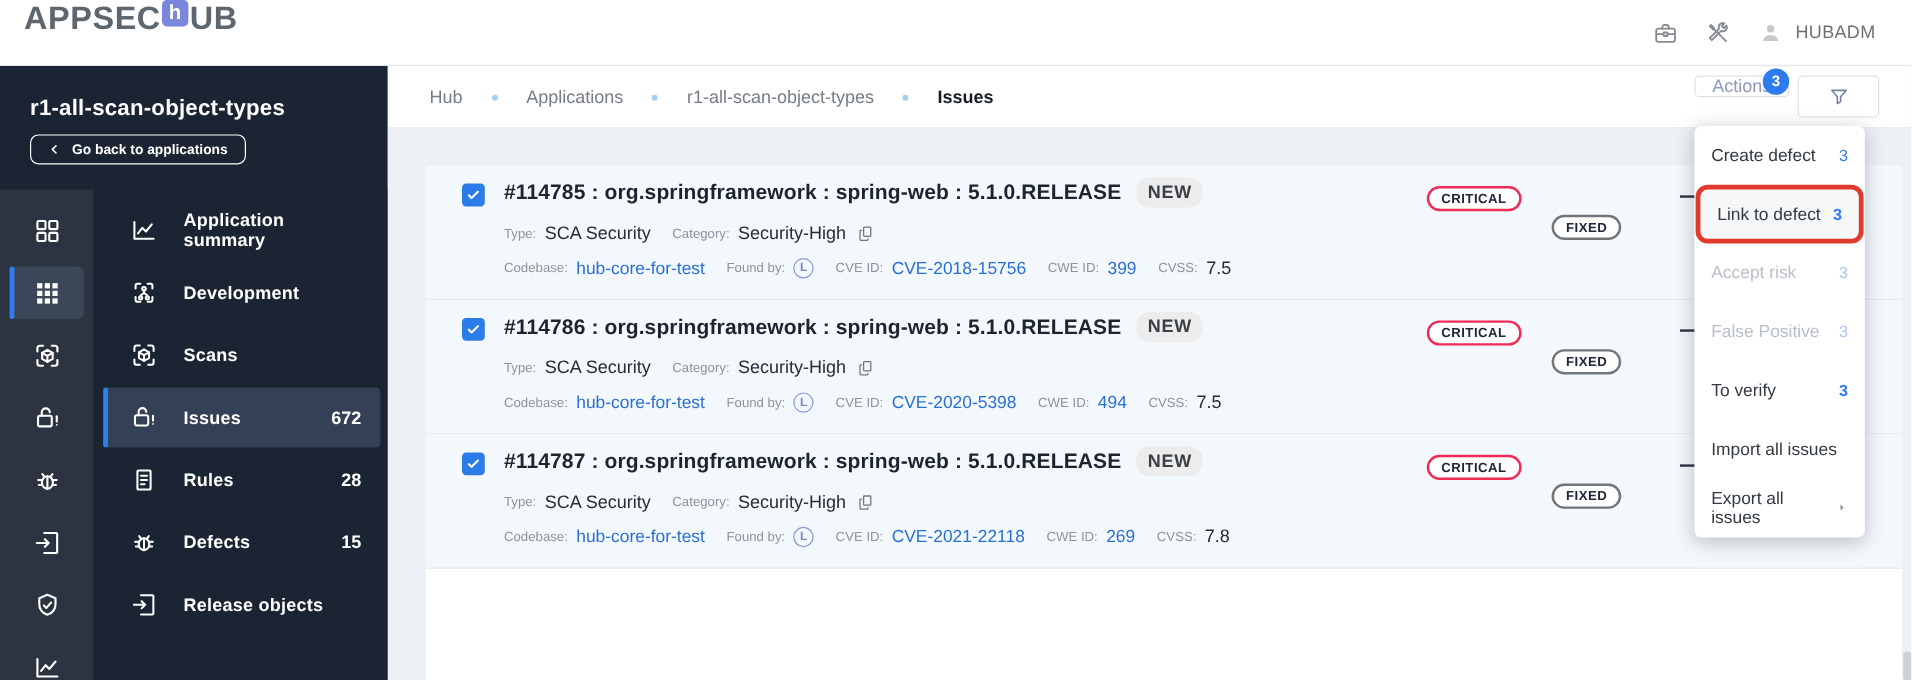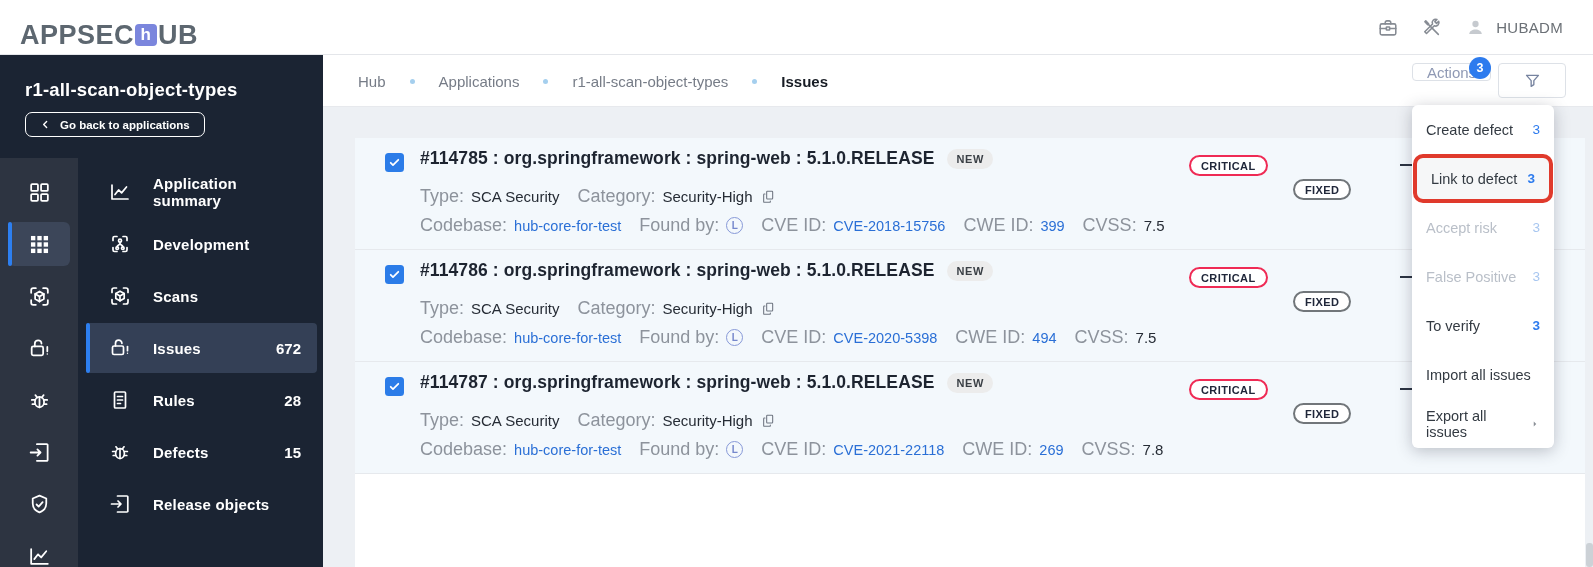--- a/index.html
+++ b/index.html
@@ -3,21 +3,21 @@
 <meta charset="utf-8">
 <style>
   * { margin:0; padding:0; box-sizing:border-box; }
   body { font-family:"Liberation Sans","DejaVu Sans",sans-serif; background:#fff; }
   .app { position:relative; width:1593px; height:567px; overflow:hidden; background:#fff; }
 
   svg.ic { display:block; stroke:currentColor; fill:none; stroke-width:1.7; stroke-linecap:round; stroke-linejoin:round; }
 
   
   .topbar { position:absolute; left:0; top:0; width:1593px; height:55px; background:#fff; border-bottom:1px solid #e4e6ea; z-index:10; }
-  .logo { position:absolute; left:20px; top:0; height:70px; display:flex; align-items:center; font-size:27px; font-weight:bold; color:#5d6770; letter-spacing:.5px; }
+  .logo { position:absolute; left:20px; top:0; height:70px; display:flex; align-items:flex-start; font-size:27px; font-weight:bold; color:#5d6770; letter-spacing:.5px; }
   .logo-h { display:inline-flex; align-items:center; justify-content:center; width:22px; height:22px; margin:0 1px; border-radius:4px; background:#7b86dd; color:#fff; font-size:17px; font-weight:bold; }
   .top-actions { position:absolute; right:30px; top:0; height:55px; display:flex; align-items:center; gap:22px; color:#878c94; }
   .top-actions .ic { width:22px; height:22px; }
   .user-chip { display:flex; align-items:center; gap:10px; }
   .user-chip .ic { width:21px; height:21px; color:#c6cacf; }
   .user-name { font-size:15px; color:#6b7076; letter-spacing:.3px; }
 
   
   .sidebar { position:absolute; left:0; top:55px; width:323px; height:512px; background:#1b2433; overflow:hidden; z-index:5; }
   .side-head { height:103px; padding:24px 0 0 25px; }
@@ -57,24 +57,24 @@
   .col-details { left:65px; } .col-sev { left:834px; } .col-status { left:938px; } .col-def { left:1050px; }
 
   .cbx { width:19px; height:19px; border-radius:3.5px; background:#2b7ce8; display:flex; align-items:center; justify-content:center; color:#fff; cursor:pointer; }
   .cbx .ic { width:13px; height:13px; stroke-width:3.2; }
   .cb-all { position:absolute; left:30px; top:41px; }
 
   .trow { position:relative; height:112px; background:#f3f8fc; border-bottom:1px solid #e6e9ed; }
   .trow .cbx { position:absolute; left:30px; top:15px; }
   .row-title { position:absolute; left:65px; top:10px; display:flex; align-items:center; gap:13px; }
   .row-title-text { font-size:17.5px; font-weight:bold; color:#1d2430; letter-spacing:.1px; }
-  .badge-new { background:#ececec; color:#3a3f45; font-size:11px; font-weight:bold; letter-spacing:.6px; padding:4px 9px; border-radius:11px; }
+  .badge-new { background:#ececec; color:#3a3f45; font-size:15px; font-weight:bold; letter-spacing:.6px; padding:4px 9px; border-radius:11px; }
   .meta { position:absolute; left:65px; display:flex; align-items:center; }
   .meta.l1 { top:48px; } .meta.l2 { top:77px; }
-  .lab { font-size:18px; color:#8d939c; margin-right:7px; }
+  .lab { font-size:11px; color:#8d939c; margin-right:7px; }
   .gap { width:18px; }
   .val { font-size:15px; color:#262c35; }
   .val-link { font-size:14.5px; color:#2a6fd6; cursor:pointer; }
   .copy-ic { width:16px; height:16px; color:#6f7681; margin-left:9px; cursor:pointer; }
   .copy-ic .ic { width:16px; height:16px; stroke-width:1.6; }
   .found-l { width:17px; height:17px; border:1.5px solid #8799d8; border-radius:50%; color:#7688cc; font-size:10px; font-weight:bold; display:flex; align-items:center; justify-content:center; }
   .pill { position:absolute; top:17px; height:21px; display:inline-flex; align-items:center; padding:0 10px; border-radius:11px; font-size:11px; font-weight:bold; letter-spacing:.4px; color:#20273a; background:#fff; }
   .pill-critical { left:834px; border:2px solid #ef2b55; }
   .pill-fixed { left:938px; border:2px solid #71767a;margin-top:24px; }
   .dash { position:absolute; left:1045px; top:14px; font-size:20px; font-weight:bold; color:#2a3240; }

